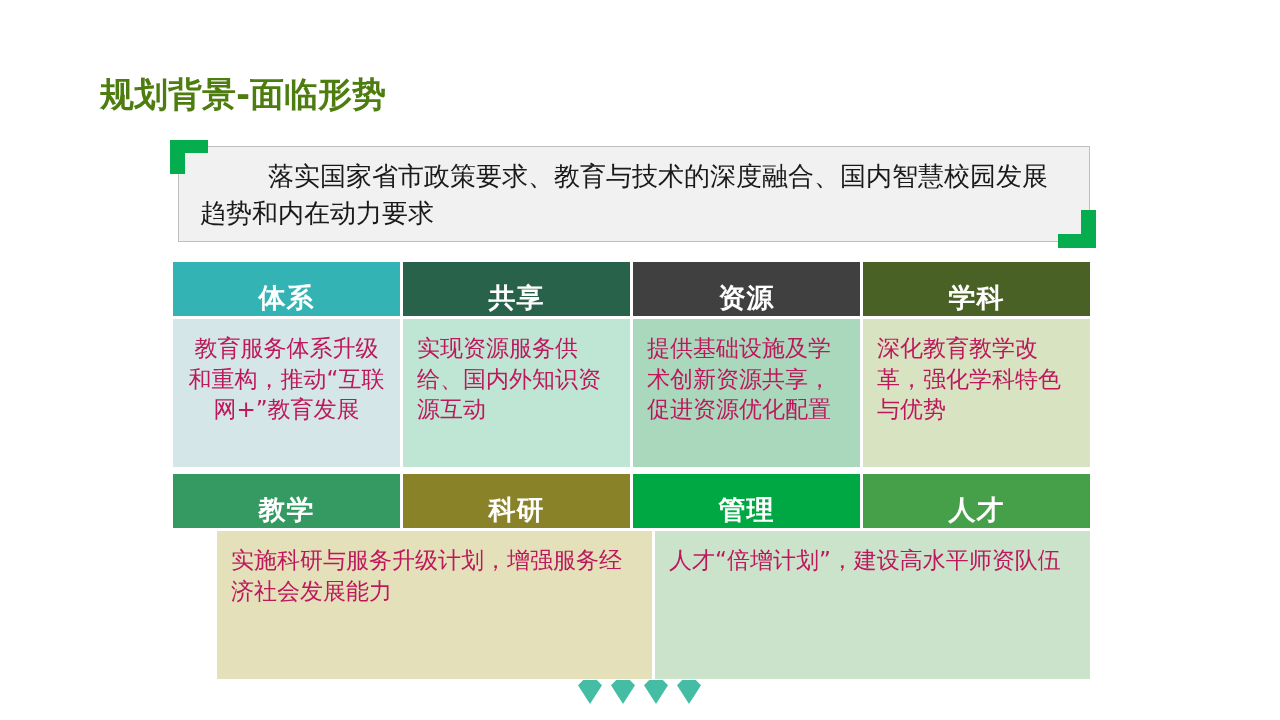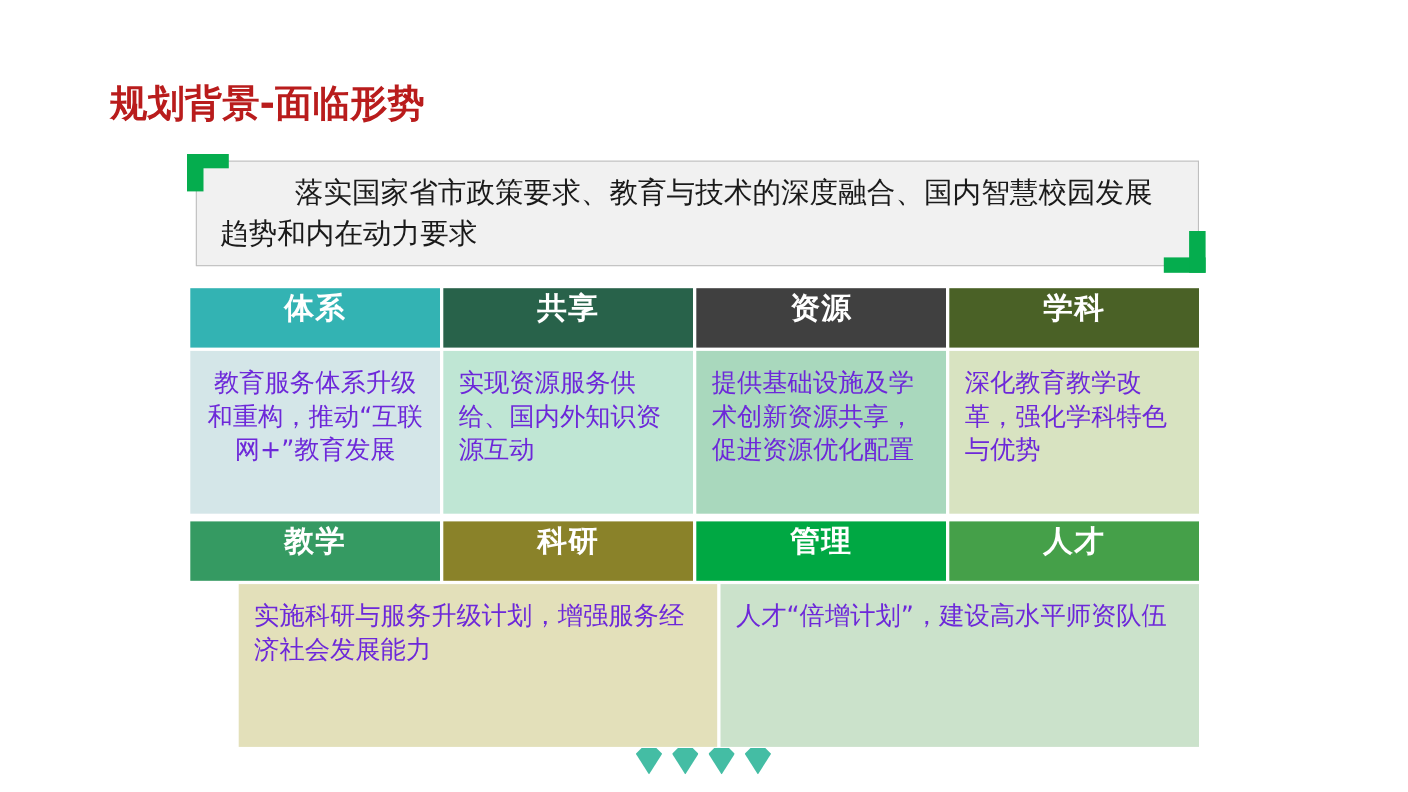--- a/index.html
+++ b/index.html
@@ -109,37 +109,37 @@
   .band-r2h { top: 212px; }
   .band-r2b { top: 269px; }
 
   .cell {
     flex: 1 1 0;
     box-sizing: border-box;
     overflow: hidden;
   }
   .head-cell {
     display: flex;
-    align-items: flex-start;
+    align-items: flex-end;
     justify-content: center;
     color: #ffffff;
     font-size: 27px;
     font-weight: bold;
     letter-spacing: 1px;
   }
   .body-cell {
     display: flex;
     align-items: flex-start;
     padding: 14px 14px 0 14px;
   }
   .body-cell .txt {
     width: 100%;
     font-size: 23px;
     line-height: 1.33;
-    color: #6d28d9;
+    color: #be185d;
   }
   .body-cell.center .txt { text-align: center; }
   .body-cell.left   .txt { text-align: left; }
 
   
   .diamonds {
     position: absolute;
     left: 578px;
     top: 680px;
     width: 130px;
@@ -152,21 +152,21 @@
     height: 24px;
     background: #44bda4;
     clip-path: polygon(0% 22%, 22% 0%, 78% 0%, 100% 22%, 50% 100%);
   }
 </style>
 </head>
 <body style="background: rgb(255, 255, 255);">
 
 <div class="slide">
 
-  <div class="slide-title" style="color: #b91c1c;">规划背景-面临形势</div>
+  <div class="slide-title" style="color: #4d7c0f;">规划背景-面临形势</div>
 
   <div class="subtitle-wrap">
     <div class="subtitle-box" style="background: rgb(241, 241, 241); border-color: rgb(191, 191, 191);"></div>
     <div class="corner corner-tl" style="border-color: rgb(5, 173, 78);"></div>
     <div class="corner corner-br" style="border-color: rgb(5, 173, 78);"></div>
     <div class="subtitle-text">落实国家省市政策要求、教育与技术的深度融合、国内智慧校园发展趋势和内在动力要求</div>
   </div>
 
   <div class="matrix">
 

